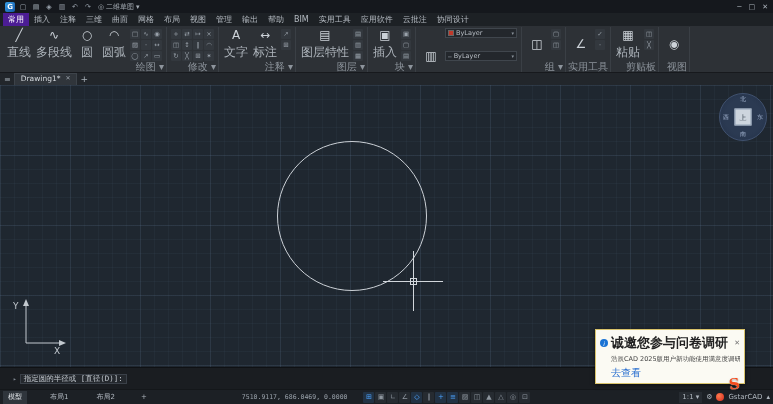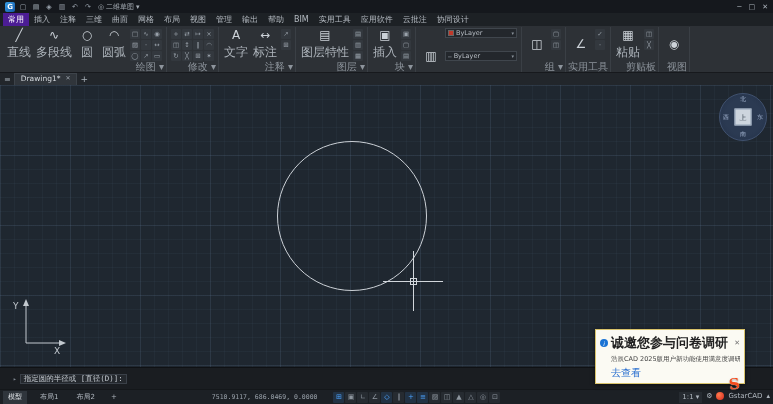--- a/index.html
+++ b/index.html
@@ -78,21 +78,21 @@
 
   
   .statusbar{height:15px;background:#1c2025;display:flex;align-items:center;font-size:7px;gap:2px;padding:0 3px;border-top:1px solid #14171a;flex:0 0 auto}
   .ltab{padding:0 5px;height:13px;display:inline-flex;align-items:center;color:#aeb5bd}
   .ltab.active{background:#2f353c;color:#e0e4e8}
   .ltab.add{padding:0 3px}
   .coords{margin-left:90px;color:#9aa2ab;font-family:"DejaVu Sans Mono",monospace;font-size:6.5px;white-space:nowrap}
   .toggles{display:flex;gap:1px;margin-left:14px}
   .stoggle{width:11px;height:11px;display:inline-flex;align-items:center;justify-content:center;background:#262b31;border-radius:1px;color:#8d959e;font-size:7px}
   .stoggle.on{color:#4da3ff;background:#223244}
-  .sb-right{margin-left:auto;display:flex;gap:4px;color:#aeb5bd}
+  .sb-right{margin-left:auto;display:flex;align-items:center;gap:4px;color:#aeb5bd}
   .scalechip{background:#262b31;padding:0 3px;height:11px;display:inline-flex;align-items:center;gap:2px}
   .branddot{width:8px;height:8px;border-radius:50%;background:radial-gradient(circle at 35% 35%,#ff7a4d,#d42a1e)}
 
   
   .popup{position:absolute;right:28px;bottom:20px;width:150px;background:#fbfaf3;border:1px solid #d8c26a;box-shadow:0 1px 4px rgba(0,0,0,.55);padding:4px 4px 3px 4px;z-index:50;color:#333}
   .pop-head{display:flex;align-items:center;gap:3px}
   .info-ic{width:8px;height:8px;border-radius:50%;background:#1a73d4;color:#fff;font-size:6px;display:flex;align-items:center;justify-content:center;font-style:italic;flex:0 0 auto}
   .pop-title{font-size:13px;font-weight:bold;color:#222;flex:1;white-space:nowrap}
   .pop-close{color:#777;font-size:7px}
   .pop-body{font-size:6.5px;color:#444;margin:3px 0 2px 11px;white-space:nowrap;overflow:hidden}
@@ -350,21 +350,21 @@
   <div class="cmd">
     <div class="cmd-row1">
       <span class="cmd-gutter">▸</span>
       <span class="cmd-box">
           <span>指定圆的半径或 [直径(D)]:</span>
         </span>
     </div>
   </div>
 
   <div class="statusbar">
-    <div class="layout-tabs" style="display:flex;gap:8px">
+    <div class="layout-tabs" style="display:flex;gap:18px">
         <span class="ltab active">模型</span>
         <span class="ltab">布局1</span>
         <span class="ltab">布局2</span>
         <span class="ltab add">+</span>
       </div>
     <span class="coords">7510.9117, 686.0469, 0.0000</span>
     <div class="toggles">
         <span class="stoggle on">⊞</span>
         <span class="stoggle">▣</span>
         <span class="stoggle">∟</span>

